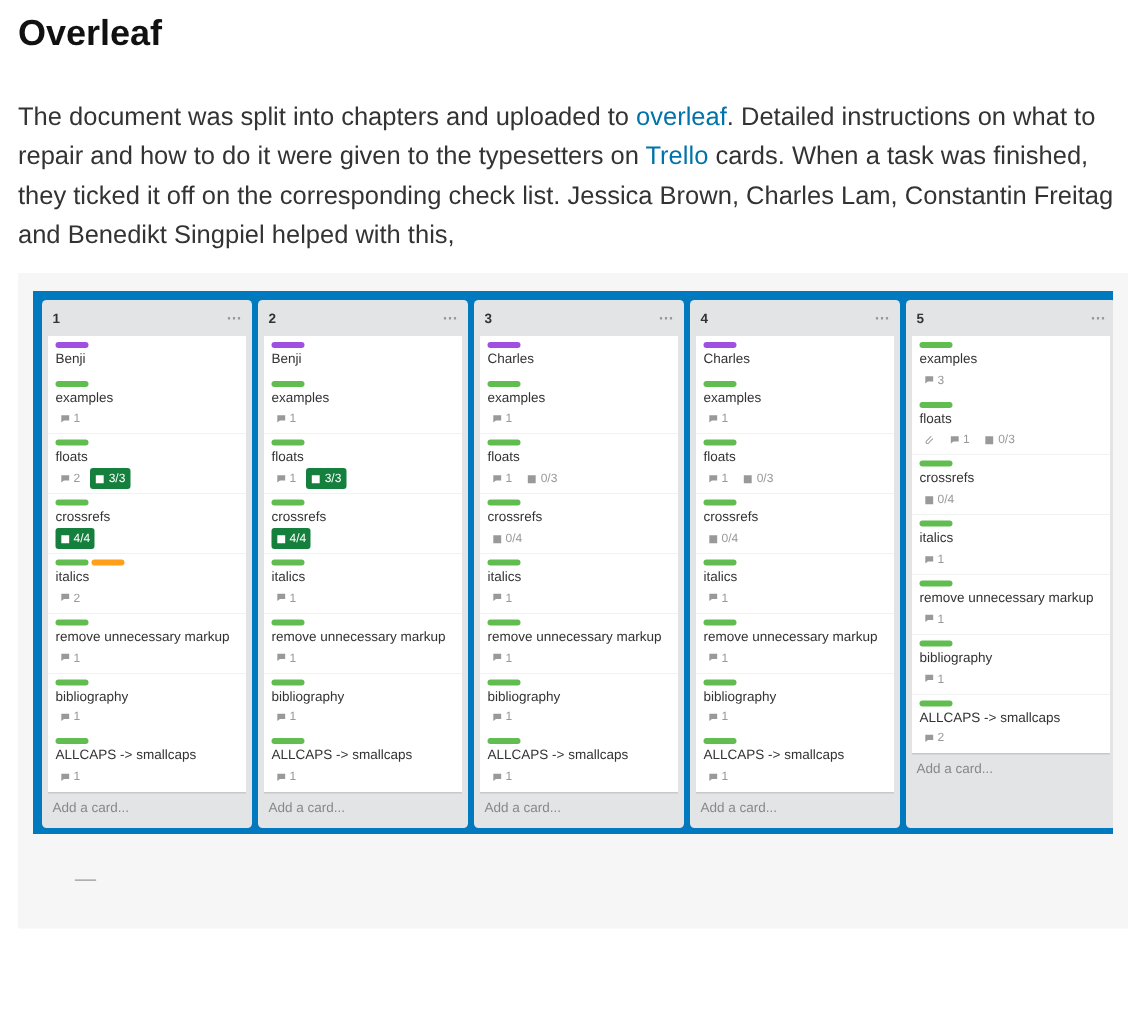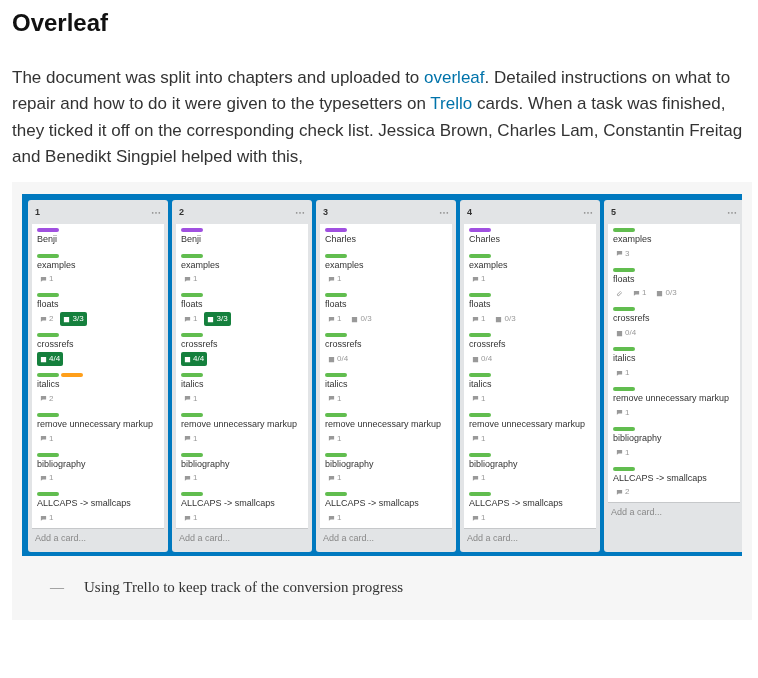--- a/index.html
+++ b/index.html
@@ -710,15 +710,14 @@
               </svg>
               <span>2</span>
             </span>
           </div>
         </div>
         <div class="add-card">Add a card...</div>
       </div>
     </div>
   <div class="caption">
     <span class="cap-dash">—</span>
-    <span>Using Trello to keep track of the conversion progress</span>
   </div>
 </div>
 
 </body></html>

